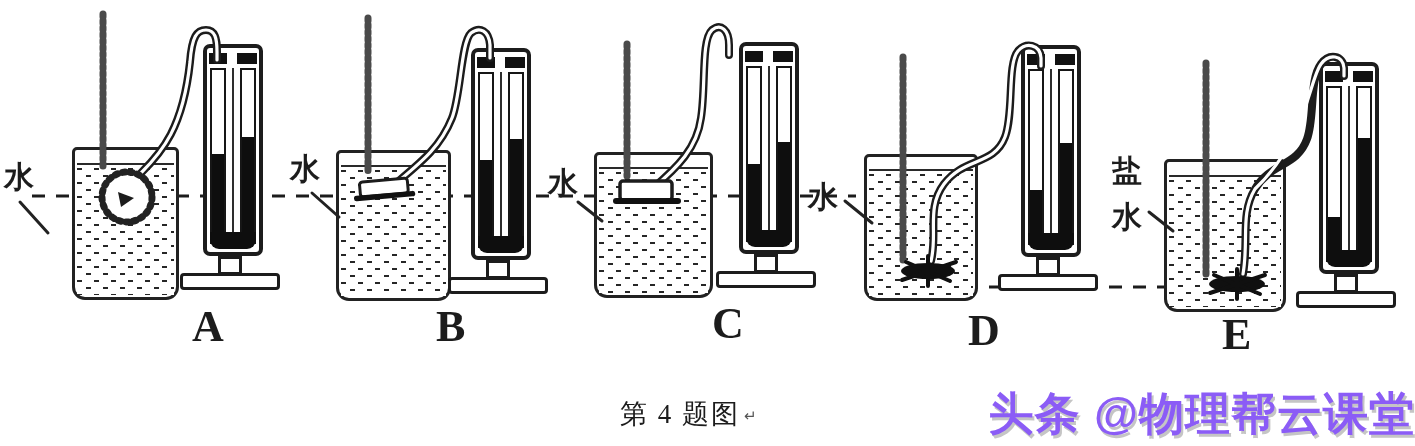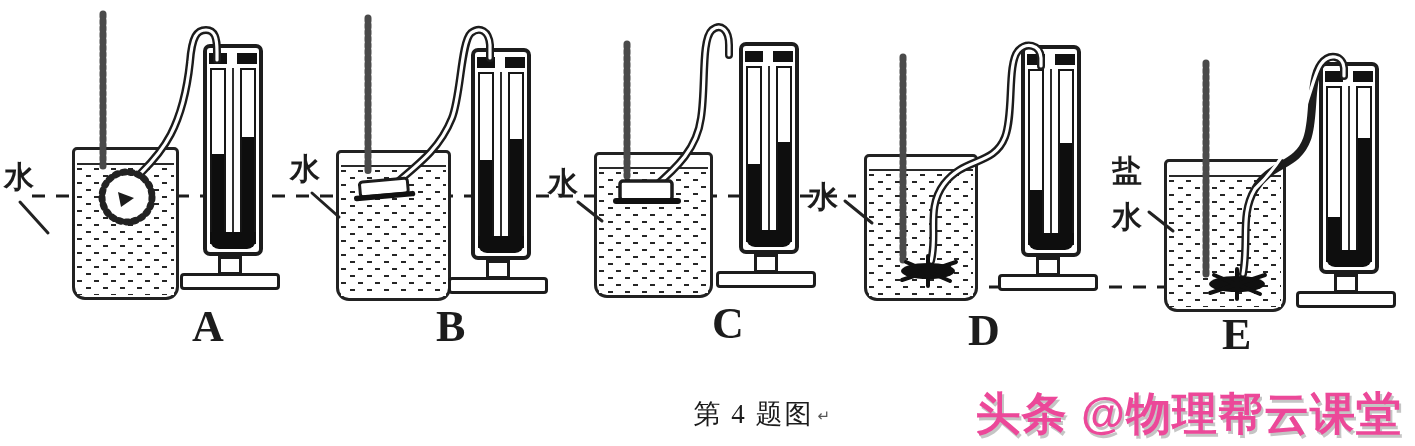--- a/index.html
+++ b/index.html
@@ -41,24 +41,24 @@
 
   
   .lbl{position:absolute;z-index:3;}
   .liquid-lbl{font-size:30px;font-family:"Liberation Serif",serif;font-weight:600;line-height:1;}
   .ll-a{left:4px;top:162px;} .ll-b{left:290px;top:154px;} .ll-c{left:548px;top:168px;}
   .ll-d{left:808px;top:182px;} .ll-e{left:1112px;top:156px;text-align:center;}
   .ll-e span{display:block;line-height:1;margin-bottom:16px;}
   .letter{font-size:44px;font-family:"Liberation Serif",serif;font-weight:600;line-height:1;}
   .lt-a{left:192px;top:305px;} .lt-b{left:436px;top:305px;} .lt-c{left:712px;top:302px;}
   .lt-d{left:968px;top:309px;} .lt-e{left:1222px;top:313px;}
-  .caption{left:620px;top:396px;width:210px;text-align:right;font-size:27px;
+  .caption{left:620px;top:396px;width:210px;text-align:left;font-size:27px;
            font-family:"Liberation Serif",serif;letter-spacing:2px;}
   .caption .ret{font-size:15px;color:#555;vertical-align:2px;margin-left:4px;letter-spacing:0;}
-  .watermark{right:13px;top:384px;font-size:45px;font-weight:700;color:#ec4899;letter-spacing:1px;
+  .watermark{right:0px;top:384px;font-size:45px;font-weight:700;color:#8b5cf6;letter-spacing:1px;
              font-family:"Liberation Sans",sans-serif;text-shadow:2px 3px 0 rgba(150,150,150,.55);white-space:nowrap;}
 </style>
 </head>
 <body>
 
 <div id="stage">
 
   <svg id="bg-lines" class="layer" viewBox="0 0 1415 446">
     <path d="M32 196 H856" stroke="#1c1c1c" stroke-width="3.2" stroke-dasharray="13 11" fill="none"></path>
     <path d="M941 287 H1206" stroke="#1c1c1c" stroke-width="3.2" stroke-dasharray="13 11" fill="none"></path>

